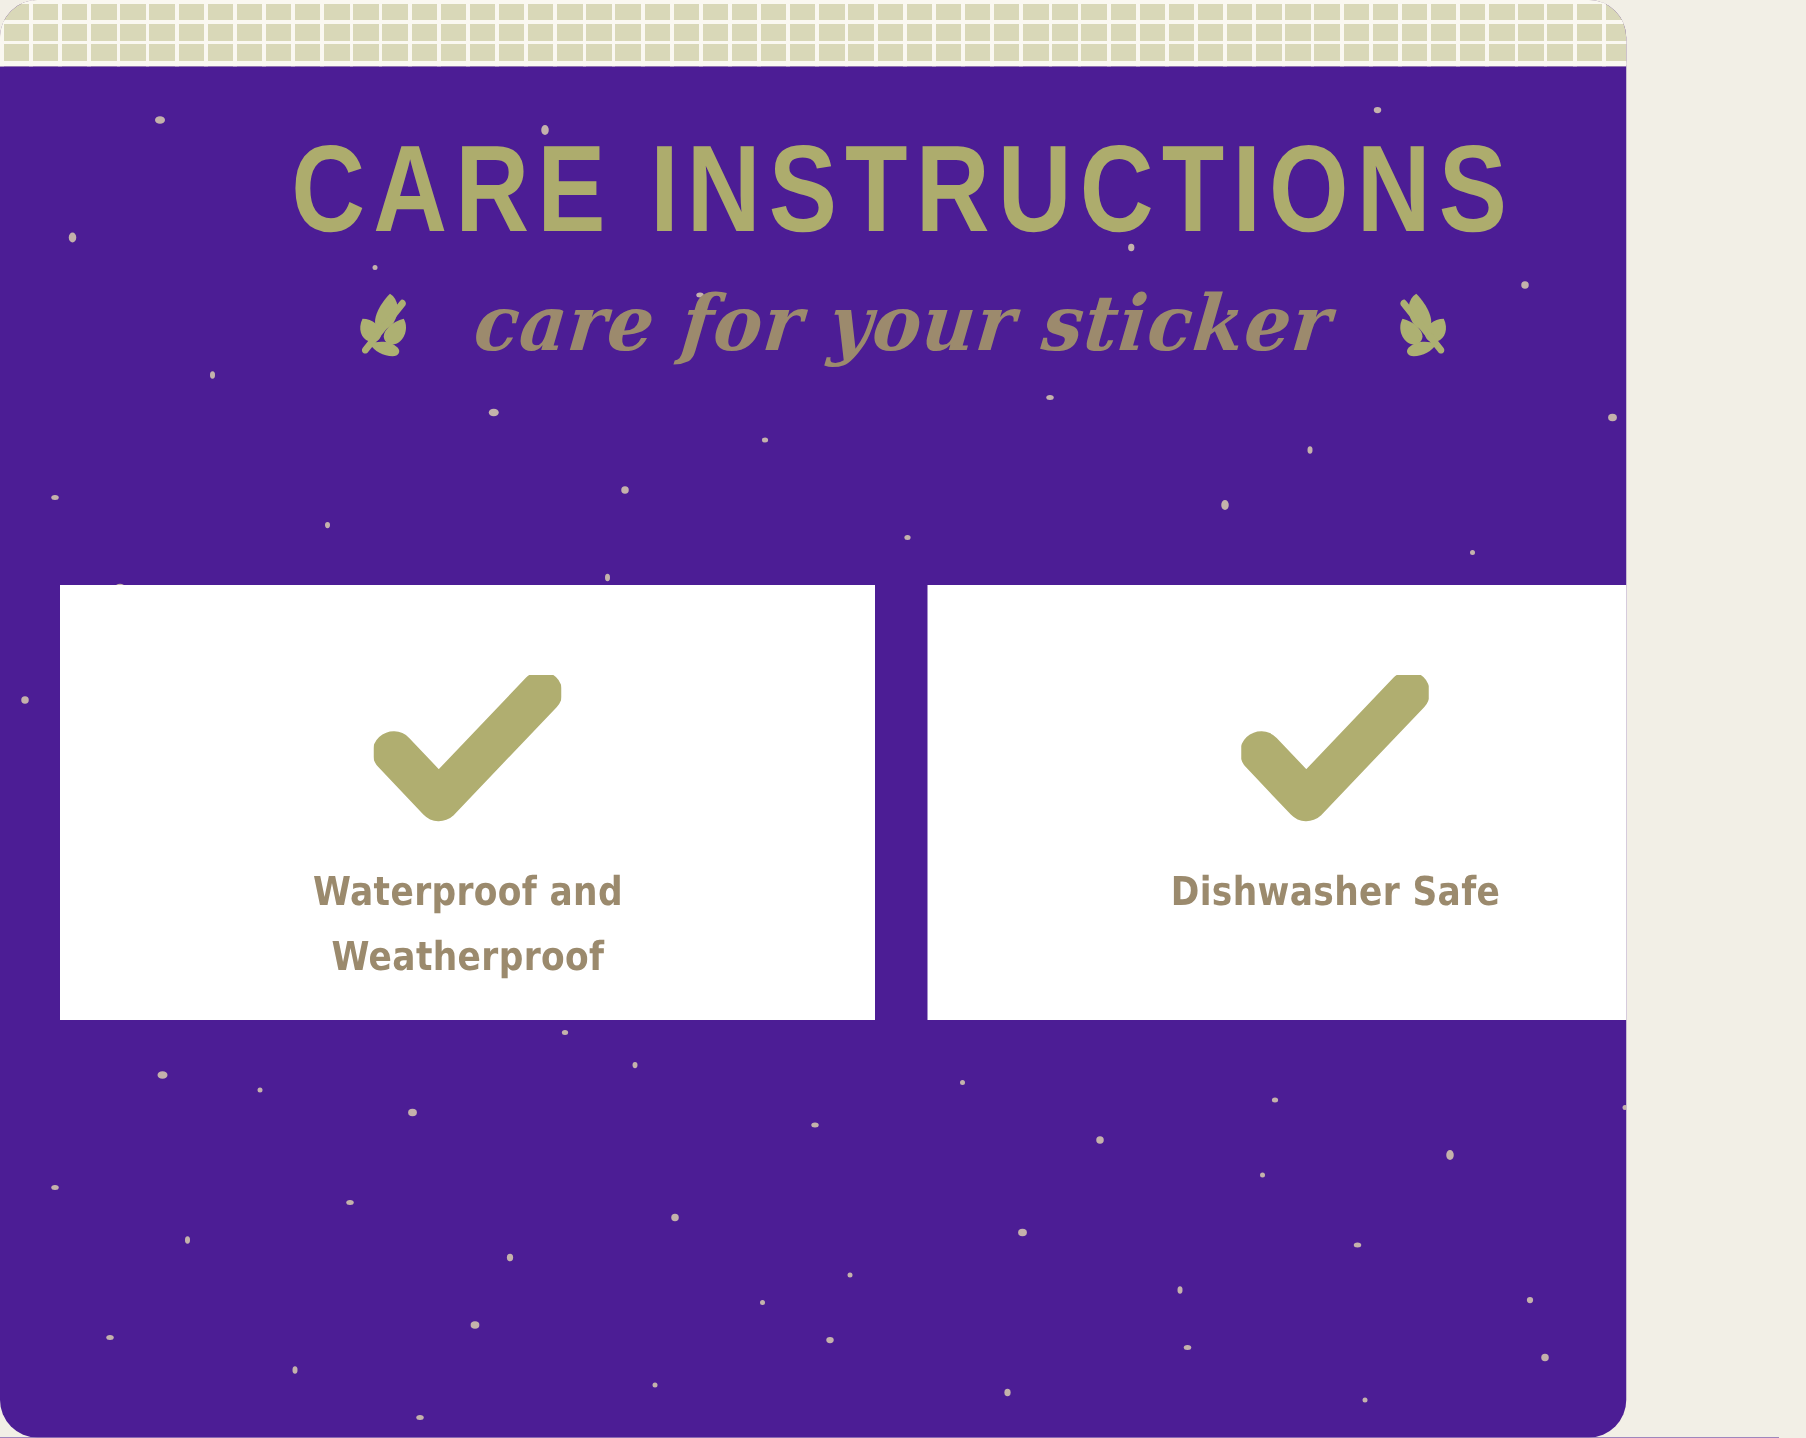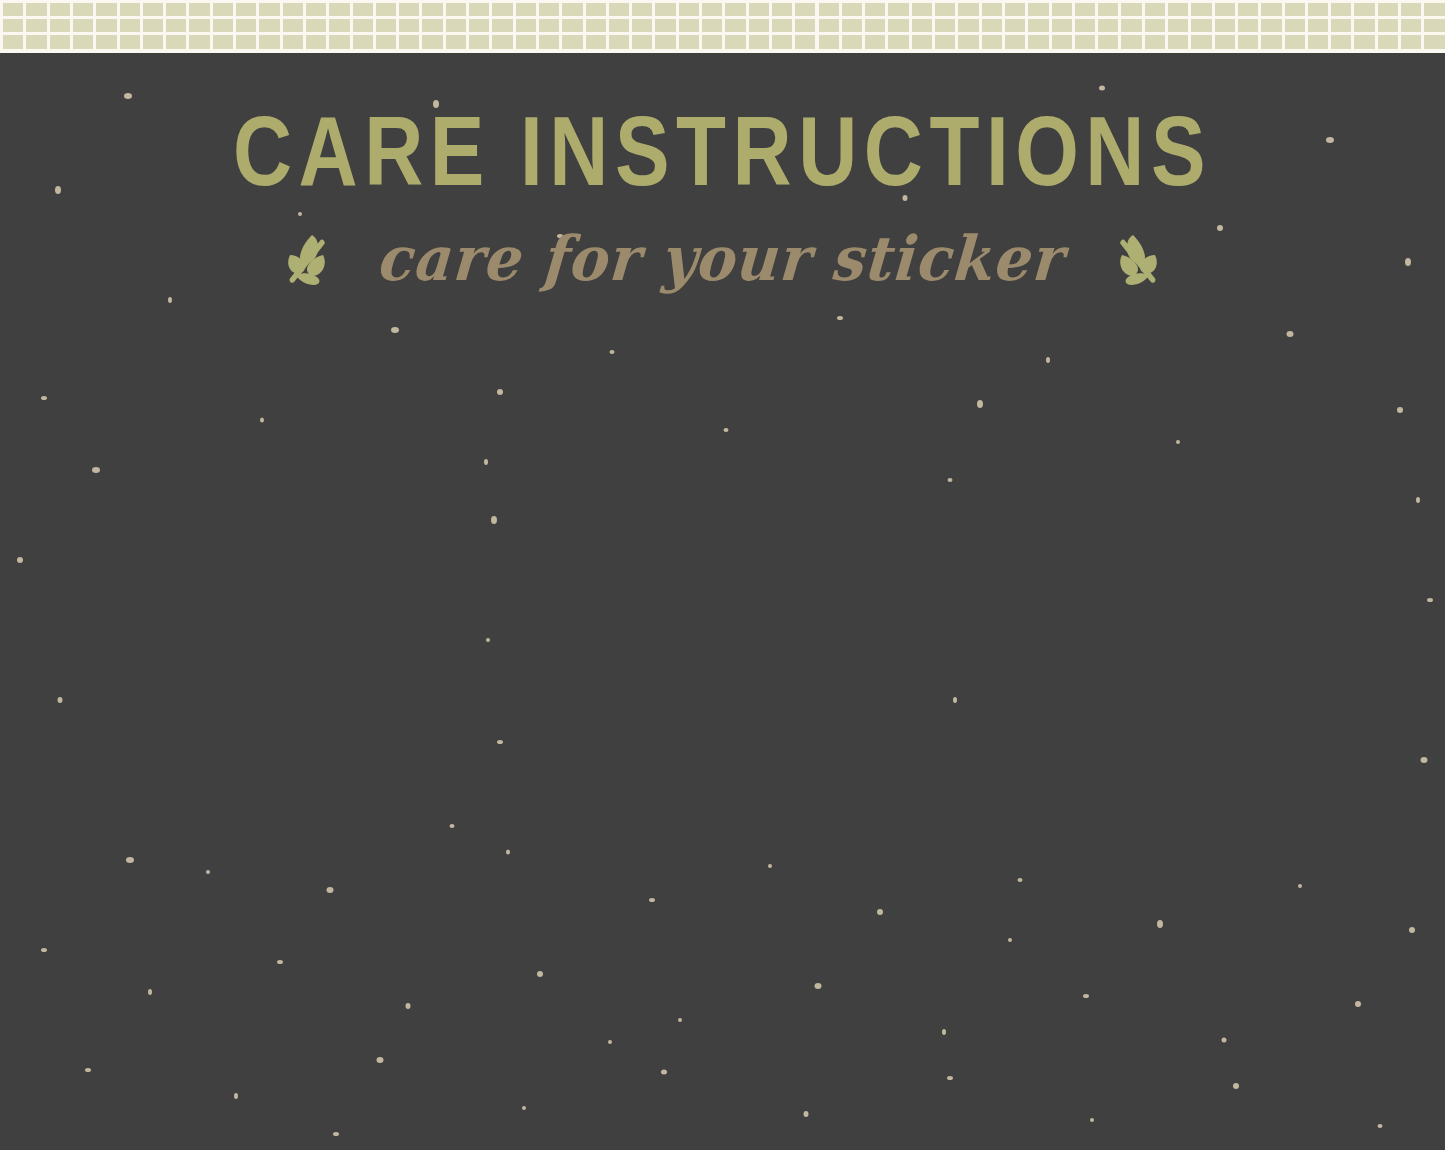--- a/index.html
+++ b/index.html
@@ -12,24 +12,25 @@
   }
 
   body {
     font-family: "DejaVu Sans", sans-serif;
     background: #f2efe6;
   }
 
   
   .page {
     position: relative;
-    width: 1445px;
+    width: 1301px;
     height: 1150px;
-    background: #404040;
+    background: #4c1d95;
     overflow: hidden;
+    border-radius: 30px;
   }
 
   
   .speckles {
     position: absolute;
     inset: 0;
     pointer-events: none;
     z-index: 1;
   }
 
@@ -259,17 +260,38 @@
           <path d="M14 44 C22 41 31 42 36 47 C39 50 37 54 32 54 C25 54 17 50 14 44 Z"></path>
           <path d="M41 9 C42.6 9.9 43.2 11.8 42.4 13.1 L12.5 50.6 C11.6 51.9 9.8 52.2 8.6 51.3 C7.4 50.4 7.2 48.6 8.1 47.3 L38 9.8 C38.8 8.5 40 8.2 41 9 Z"></path>
         </g>
       </svg>
 
     </div>
   </header>
 
   <section class="cards">
 
-
-
+    <article class="card">
+      <div class="check-wrap">
+        <svg viewBox="0 0 150 118" aria-hidden="true">
+          <path d="M16 62 L52 100 L134 14" fill="none" stroke="#b0ae70" stroke-width="34" stroke-linecap="round" stroke-linejoin="round"></path>
+        </svg>
+      </div>
+      <div class="card-label">
+        <div>Waterproof and</div>
+        <div>Weatherproof</div>
+      </div>
+    </article>
+
+
+    <article class="card">
+      <div class="check-wrap">
+        <svg viewBox="0 0 150 118" aria-hidden="true">
+          <path d="M16 62 L52 100 L134 14" fill="none" stroke="#b0ae70" stroke-width="34" stroke-linecap="round" stroke-linejoin="round"></path>
+        </svg>
+      </div>
+      <div class="card-label">
+        <div>Dishwasher Safe</div>
+      </div>
+    </article>
 
   </section>
 </div>
 
 </body></html>

